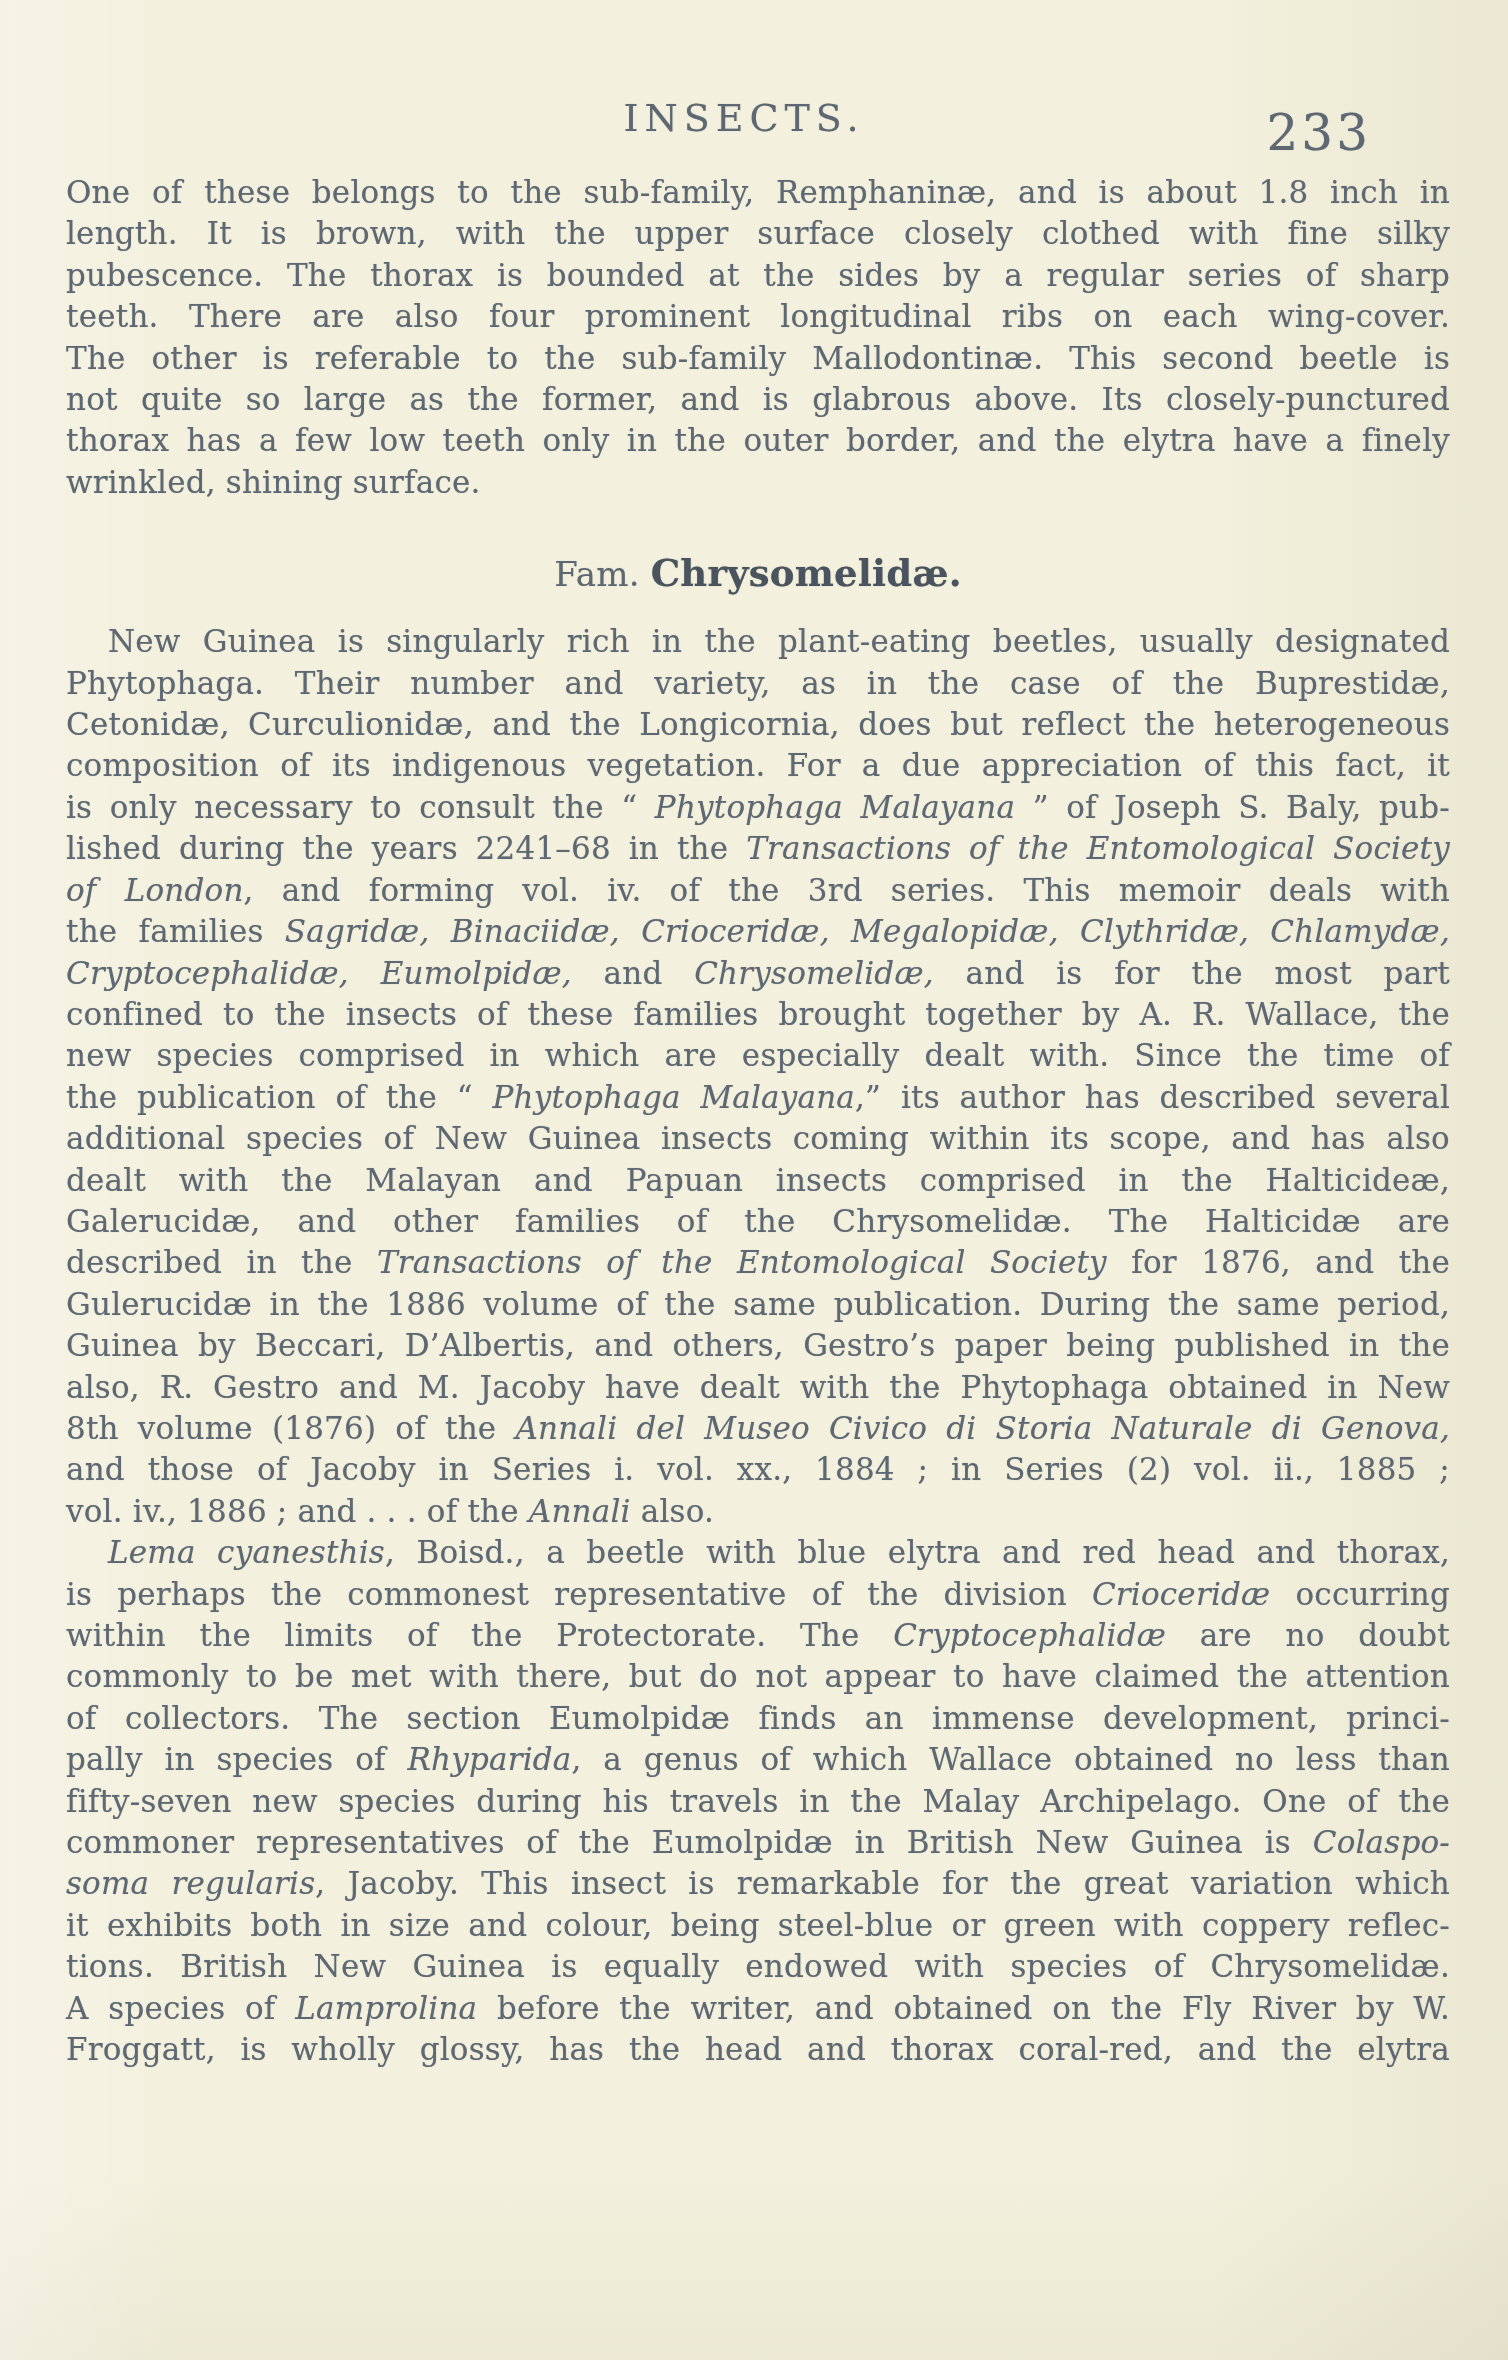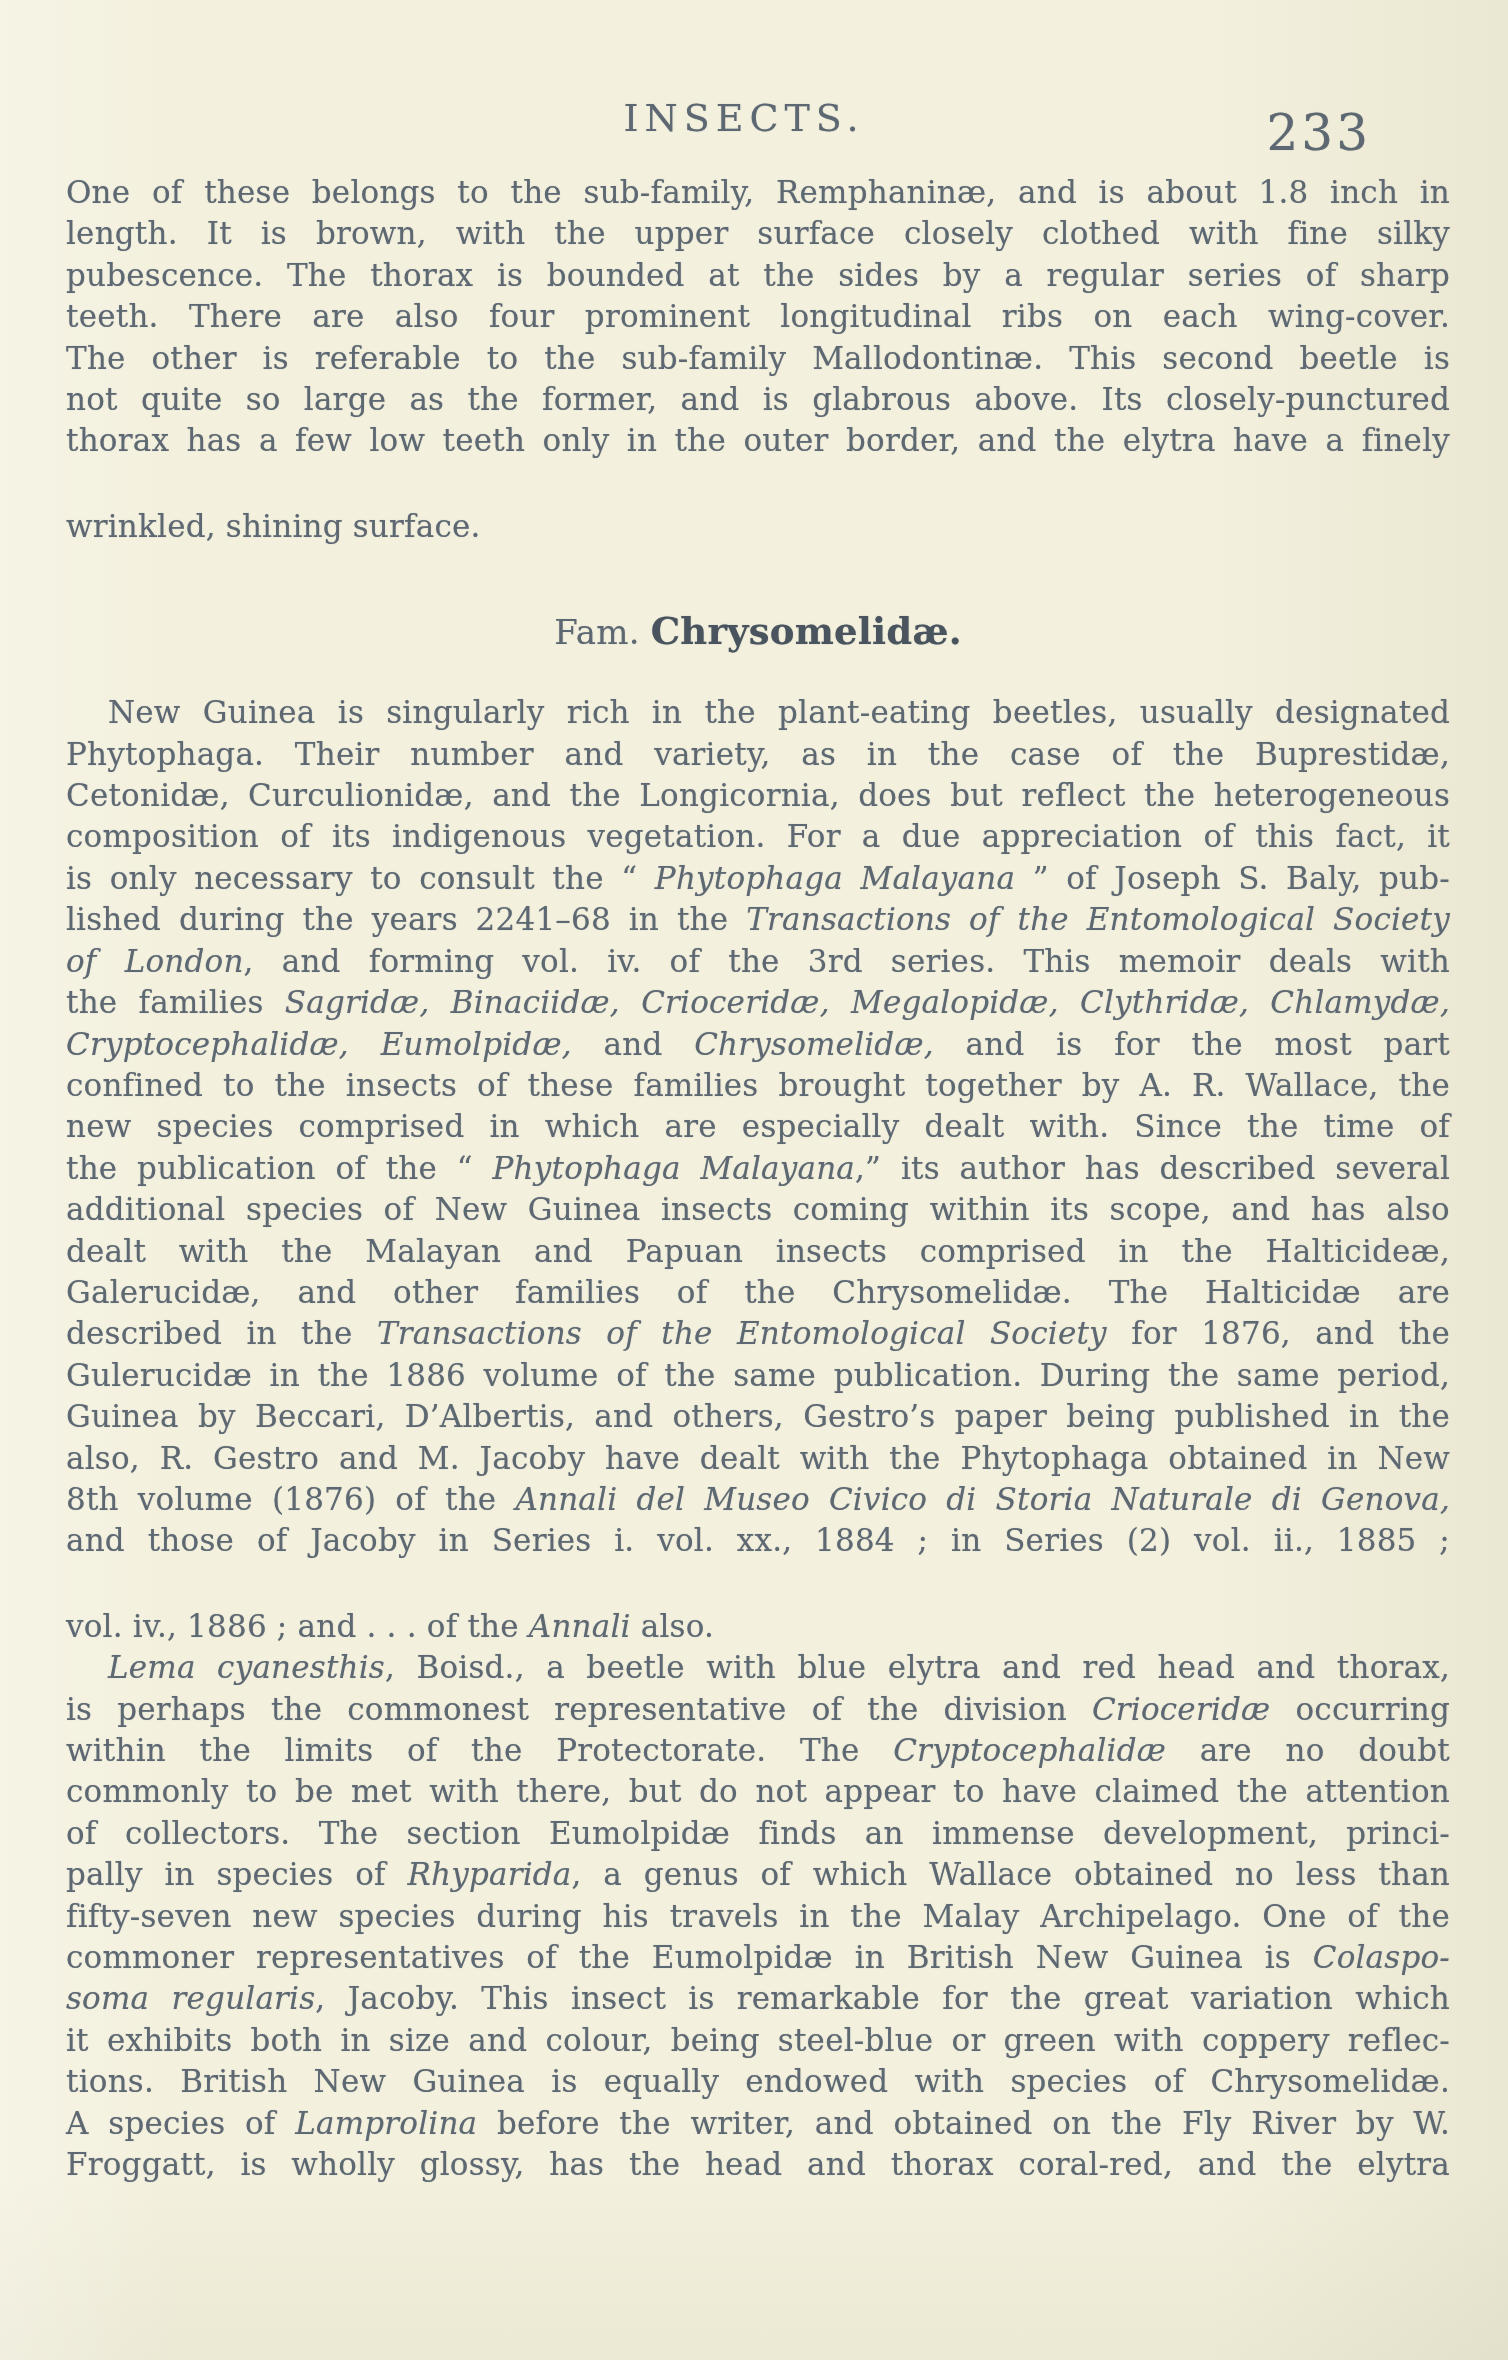--- a/index.html
+++ b/index.html
@@ -61,29 +61,29 @@
     line-height: 41.4px;
     letter-spacing: 0.2px;
     text-shadow: 0 0 1px rgba(93,104,114,0.42);
   }
   .paragraph { margin: 0; }
   .line {
     text-align: justify;
     text-align-last: justify;
     white-space: normal;
   }
-  .line.noju { text-align-last: left; margin-top: 44px; }
+  .line.noju { text-align-last: left; }
   .line.indent { text-indent: 42px; }
   .it { font-style: italic; }
   .fam-heading {
     margin-top: 50px;
     margin-bottom: 26px;
     text-align: center;
     font-size: 34px;
-    line-height: 68px;
+    line-height: 41px;
     color: var(--ink, #5d6872);
   }
   .fam-bold {
     font-weight: bold;
     font-size: 37px;
     color: var(--ink-strong, #49545e);
     text-shadow: 0 0 1px rgba(73,84,94,0.5);
   }
 </style>
 </head>

